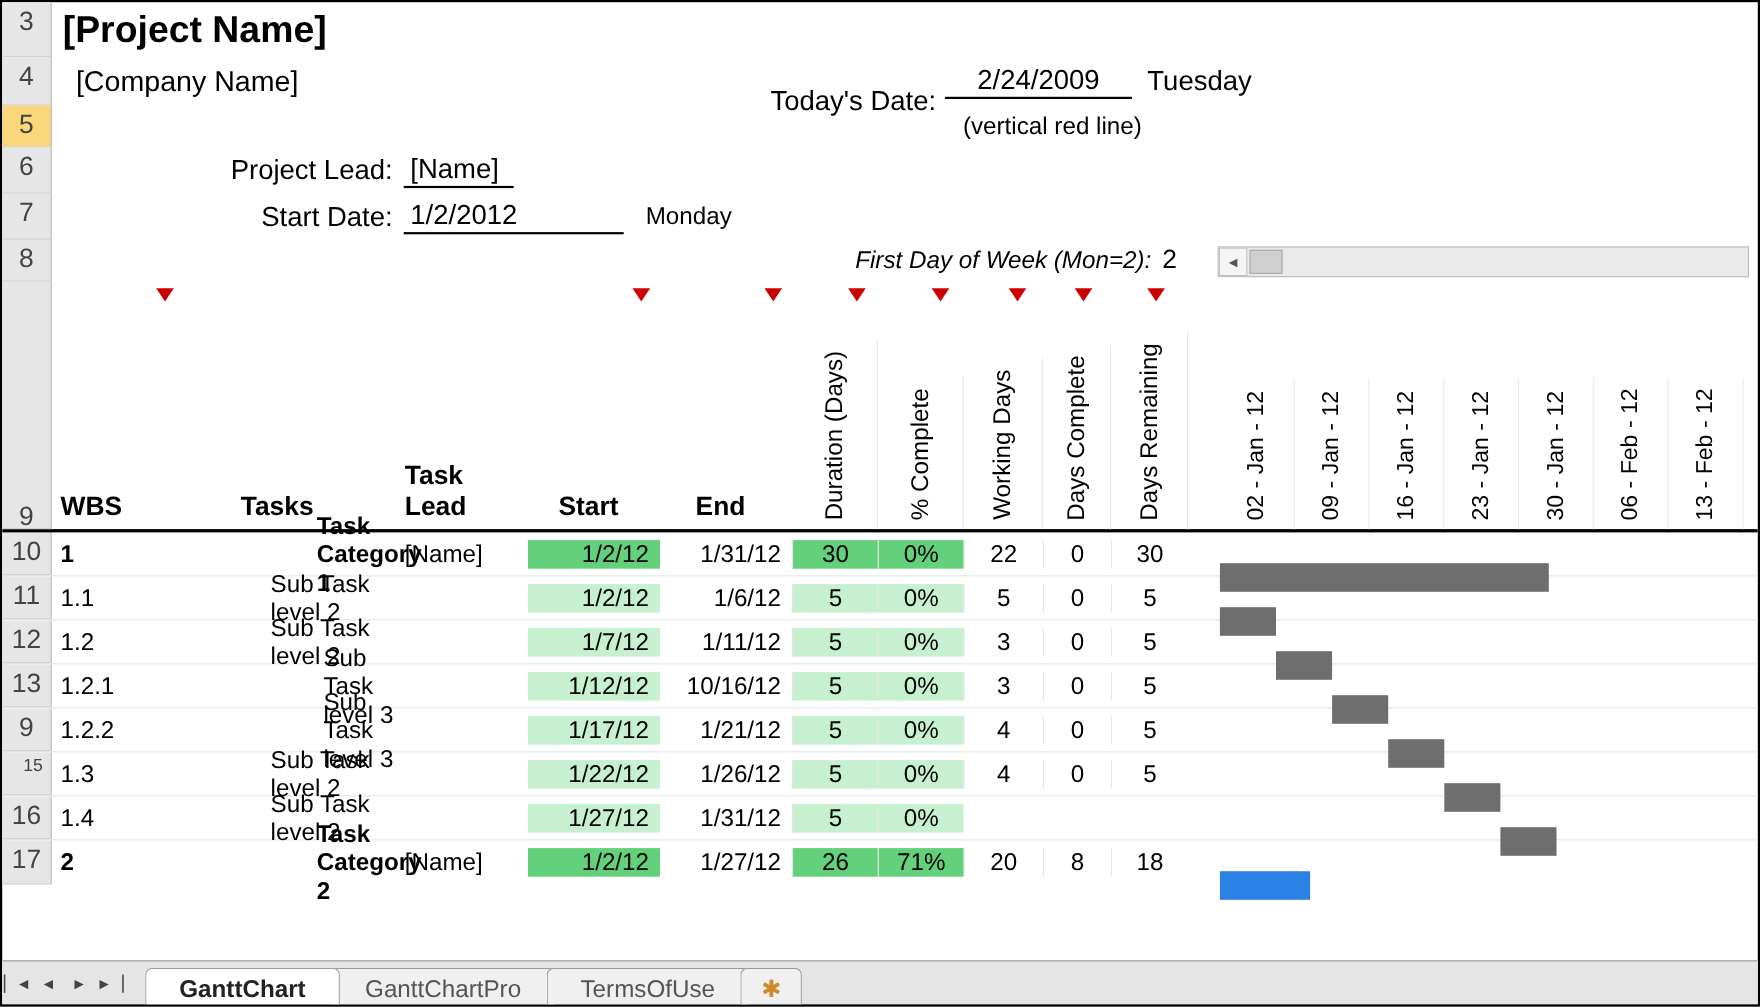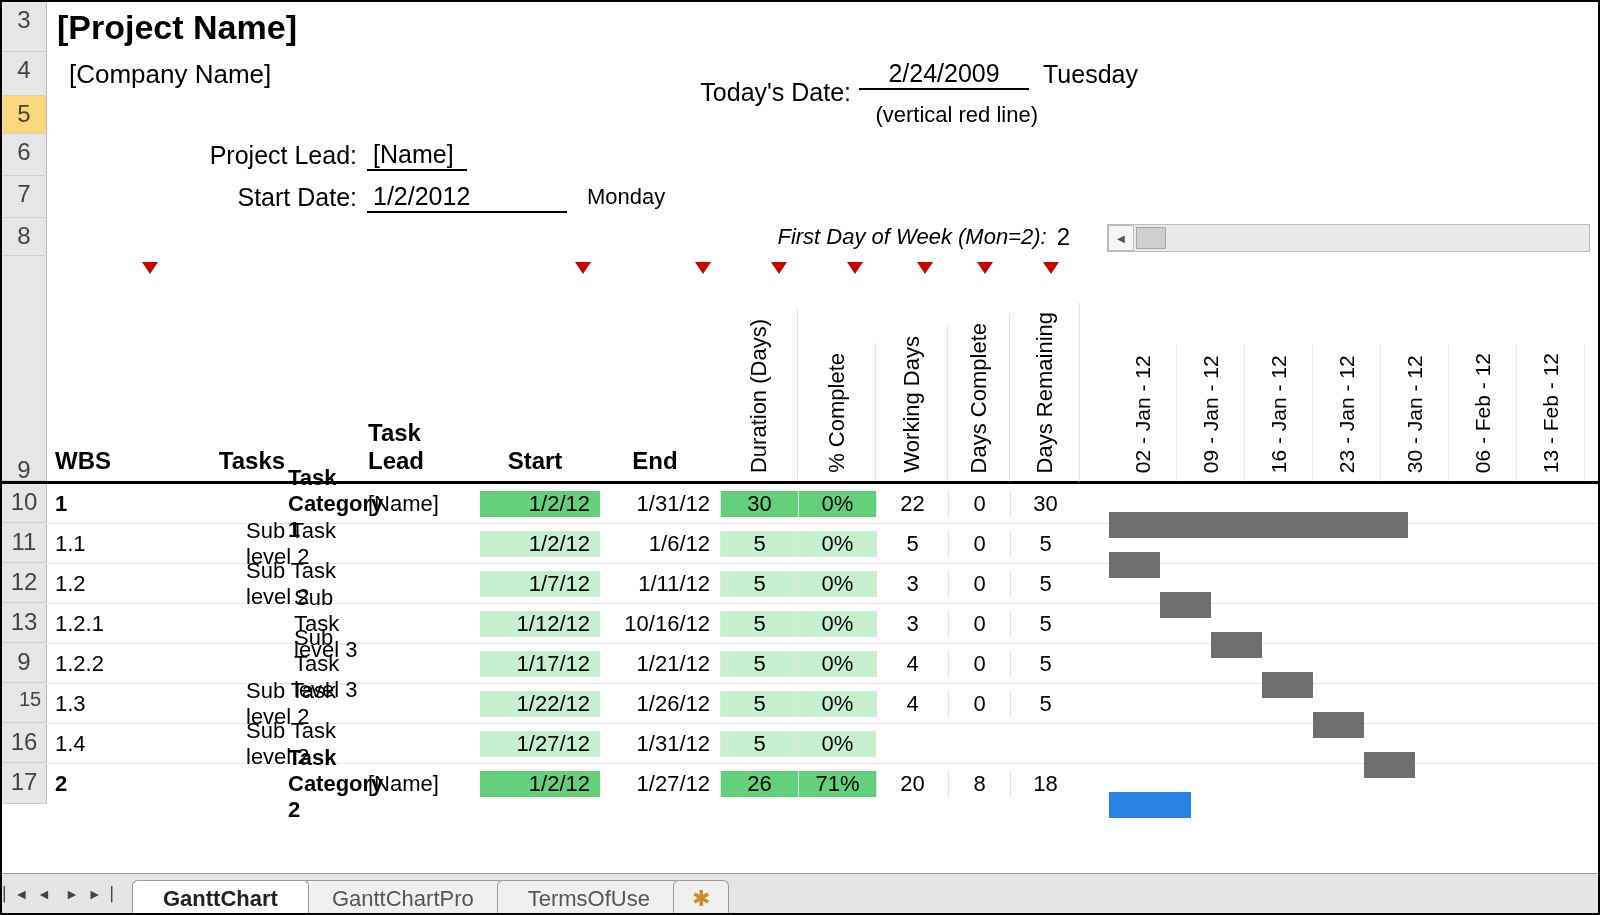--- a/index.html
+++ b/index.html
@@ -344,21 +344,21 @@
             <div class="weekcol"></div>
             <div class="weekcol"></div>
             <div class="weekcol"></div>
             <div class="weekcol"></div>
             <div class="weekcol"></div>
         <div class="bar " style="left:153px;width:51px;"></div>
       </div>
     </div>
       </div>
       <div class="row h-data data-row">
-    <div class="rownum-col" style="font-size:20px;padding-left:12px;">15</div>
+    <div class="rownum-col" style="font-size:16px;padding-left:12px;">15</div>
     <div class="rowcontent data-font">
       <div class="col-wbs ">1.3</div>
       <div class="col-tasks " style=";"><span class="indent2" style="display:inline-block;">Sub Task level 2</span></div>
       <div class="col-lead"></div>
       <div class="col-start grn-cell-lite">1/22/12</div>
       <div class="col-end">1/26/12</div>
       <div class="col-dur gridleft grn-cell-lite">5</div>
       <div class="col-pct gridleft grn-cell-lite">0%</div>
       <div class="col-wd gridleft">4</div>
       <div class="col-dc gridleft">0</div>

